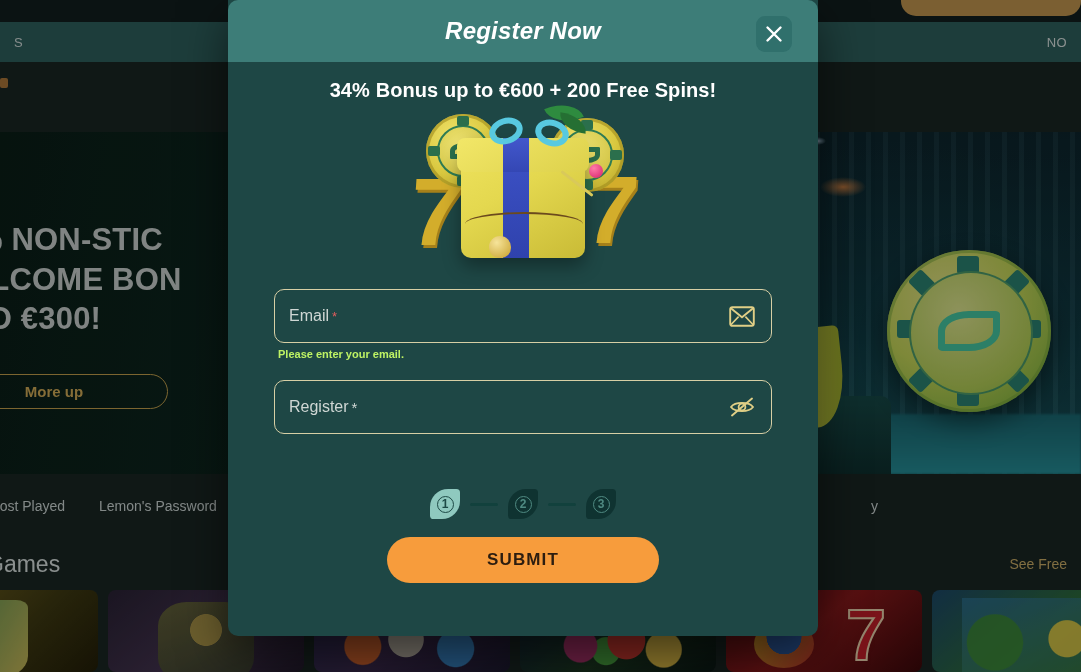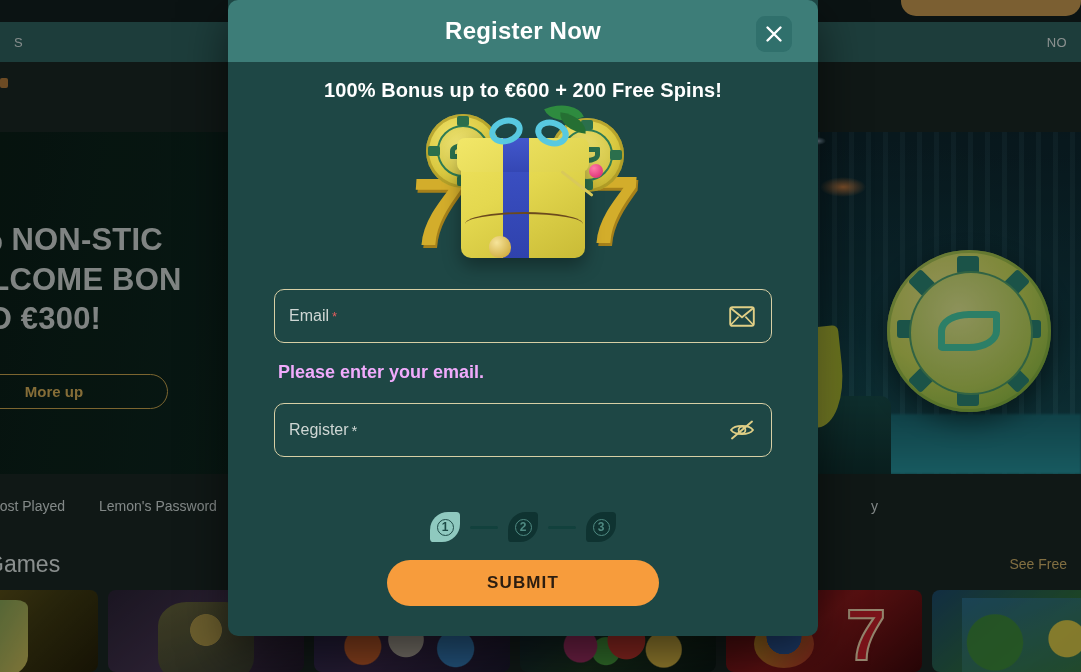--- a/index.html
+++ b/index.html
@@ -189,21 +189,21 @@
     border-radius: 0 0 10px 10px;
     overflow: hidden;
     box-shadow: 0 18px 48px rgba(0,0,0,.55);
   }
   .modal-header {
     position: relative; height: 62px; background: #3d7d78;
     border-radius: 10px 10px 0 0;
     display: flex; align-items: center; justify-content: center;
   }
   .modal-title {
-    font-size: 24px; font-weight: 700; color: #ffffff; letter-spacing: .2px;
+    font-size: 24px; font-weight: 700; color: #ffffff; letter-spacing: .2px; font-style: italic;
   }
   .close-btn {
     position: absolute; right: 26px; top: 16px; width: 36px; height: 36px;
     background: #30706c; border-radius: 9px;
     display: flex; align-items: center; justify-content: center;
     border: none; cursor: pointer; padding: 0;
   }
   .close-btn svg { display: block; }
 
   .promo-line {
@@ -269,21 +269,21 @@
     border: 1px solid #d7cfa5; border-radius: 10px;
     display: flex; align-items: center; padding: 0 56px 0 14px;
     background: transparent;
   }
   .field-label { font-size: 16px; color: #cfd7d4; }
   .req-red { color: #e05d5d; font-size: 13px; margin-left: 3px; }
   .req-white { color: #cfd7d4; font-size: 15px; margin-left: 3px; }
   .field-icon { position: absolute; right: 14px; top: 50%; transform: translateY(-50%);
     width: 30px; height: 30px; display: flex; align-items: center; justify-content: center;
     cursor: pointer; }
-  .error-text { margin: 19px 0 0 4px; font-size: 18px; font-weight: 700; color: #f0abfc; }
+  .error-text { margin: 5px 0 0 4px; font-size: 11px; font-weight: 700; color: #bef264; }
   .field-gap { height: 20px; }
 
   
   .steps { display: flex; align-items: center; justify-content: center;
     gap: 10px; margin-top: 55px; }
   .step { width: 30px; height: 30px; position: relative;
     display: flex; align-items: center; justify-content: center; }
   .step-shape { position: absolute; inset: 0; border-radius: 60% 12% 60% 12%; }
   .step-1 .step-shape { background: #8fc9bf; }
   .step-2 .step-shape, .step-3 .step-shape { background: #0f3331; }
@@ -378,21 +378,21 @@
       <div class="modal-title">Register Now</div>
       <button class="close-btn">
         <span>
           <svg width="20" height="20" viewBox="0 0 20 20">
             <path d="M3.5 3.5 L16.5 16.5 M16.5 3.5 L3.5 16.5" stroke="#ffffff" stroke-width="2.4" stroke-linecap="round"></path>
           </svg>
         </span>
       </button>
     </div>
 
-    <div class="promo-line">100% Bonus up to €600 + 200 Free Spins!</div>
+    <div class="promo-line">34% Bonus up to €600 + 200 Free Spins!</div>
 
     <div class="illus">
       <div class="seven seven-l">7</div>
       <div class="seven seven-r">7</div>
 
       <div class="chip chip-a">
         <div class="ring">
             <div class="eye"></div>
           </div>
         <i style="left:31px;top:2px;"></i>

